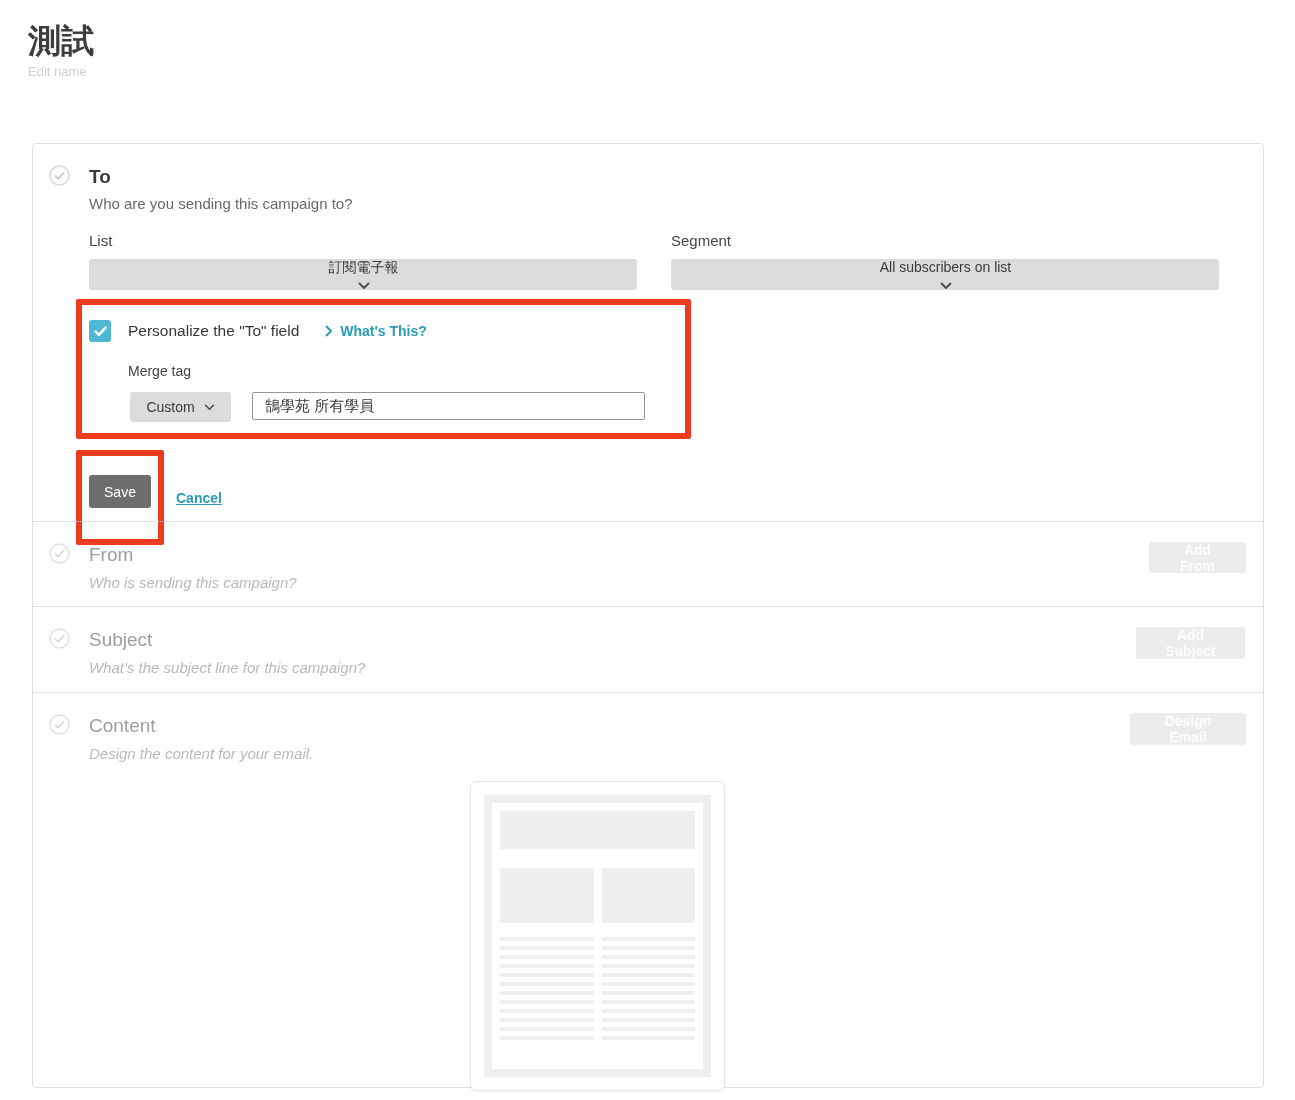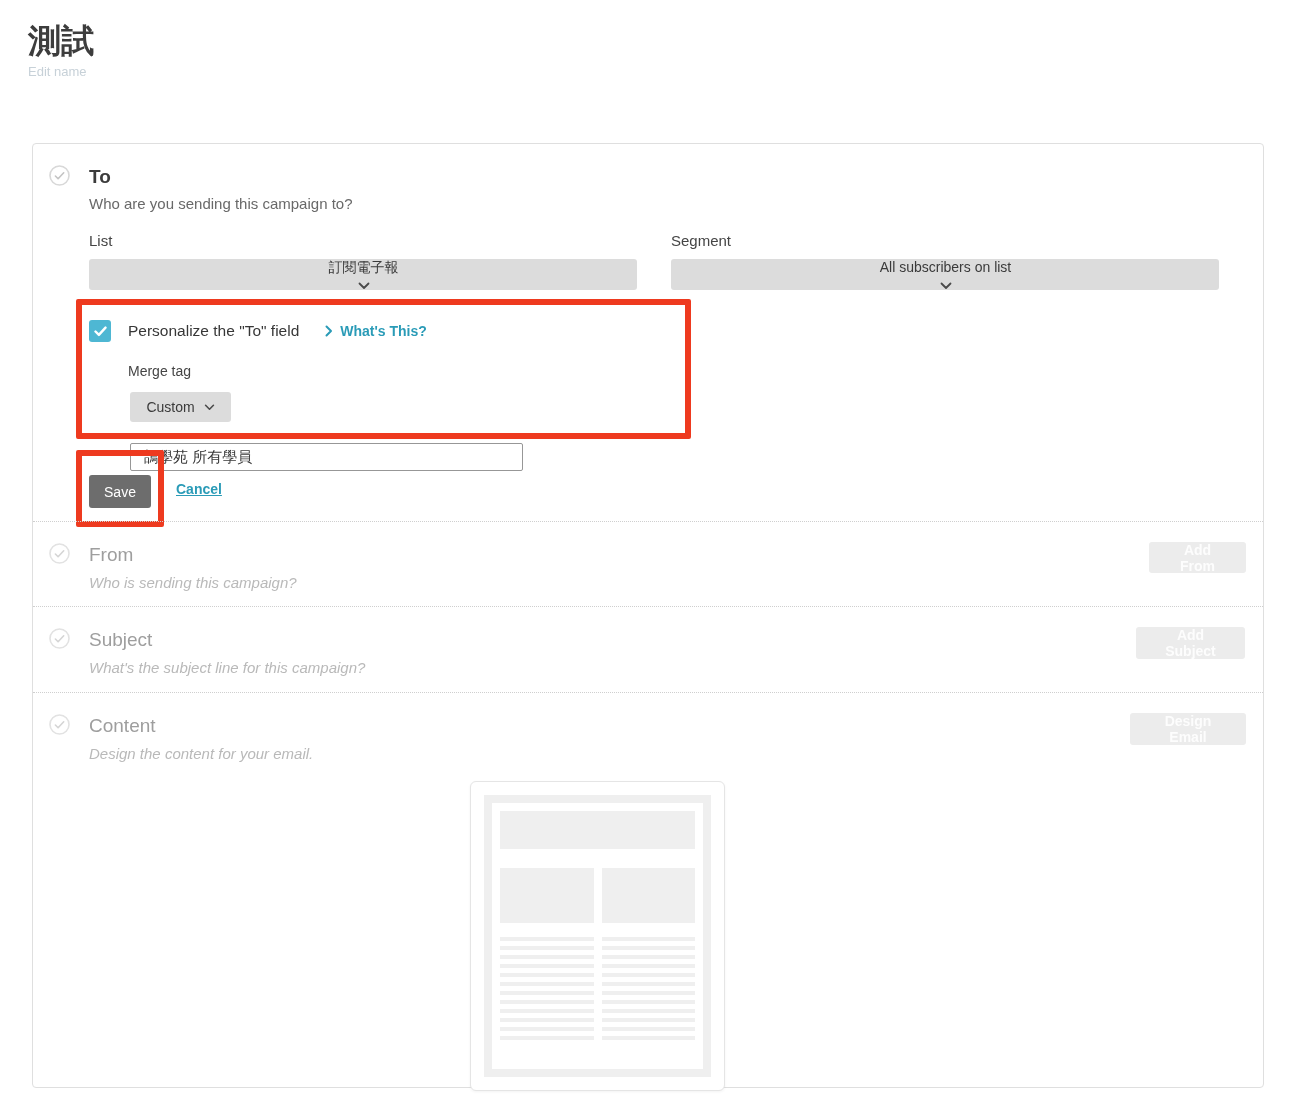--- a/index.html
+++ b/index.html
@@ -39,32 +39,32 @@
                         padding:9px 0 0 7px; }
 
   .checkbox-row { display:flex; align-items:center; margin-top:6px; }
   .checkbox { width:22px; height:22px; background:var(--accent-teal,#4eb7d3); border-radius:3px;
               display:flex; align-items:center; justify-content:center; cursor:pointer; flex:0 0 auto; }
   .personalize-label { margin-left:17px; font-size:15.5px; font-weight:500; color:#373737; }
   .whats-this { margin-left:26px; display:flex; align-items:center; gap:7px; cursor:pointer; text-decoration:none; }
   .whats-this span { font-size:14px; font-weight:700; color:var(--link-teal,#2a9bb7); }
 
   .merge-tag-label { margin:21px 0 0 39px; font-size:14px; color:#454545; }
-  .merge-row { margin:13px 0 0 41px; display:flex; gap:21px; align-items:flex-start;flex-direction:column; }
+  .merge-row { margin:13px 0 0 41px; display:flex; gap:21px; align-items:flex-start; }
   .custom-btn { width:101px; height:30px; background:#dcdcdc; border:none; border-radius:3px;
                 display:flex; align-items:center; justify-content:center; gap:9px;
                 font-size:14px; color:#3a3a3a; cursor:pointer;
                 font-family:"Liberation Sans","DejaVu Sans",sans-serif; }
   .merge-input { width:393px; height:28px; border:1px solid #979797; border-radius:2px;
                  padding:0 12px; font-size:15px; color:#373737; outline:none;
                  font-family:"Liberation Sans","DejaVu Sans",sans-serif; }
 
   
   .save-row { margin-left:-13px; margin-top:11px; display:flex; align-items:center; }
-  .redbox-save { width:88px; height:77px; padding:19px 0 0 7px; }
+  .redbox-save { width:88px; height:95px; padding:19px 0 0 7px; }
   .save-btn { width:62px; height:33px; background:var(--save-gray,#6d6d6d); color:#fff; border:none;
               border-radius:3px; font-size:14px; cursor:pointer;
               font-family:"Liberation Sans","DejaVu Sans",sans-serif; }
   .cancel-link { margin-left:12px; font-size:14px; font-weight:600; color:var(--link-teal,#2a9bb7);
                  text-decoration:underline; cursor:pointer; }
 
   
   .locked { padding-top:20px; }
   .locked .step-heading { color:#9e9e9e; font-weight:500; }
   .locked-desc { margin-top:6px; font-size:15px; font-style:italic; color:#b9b9b9; line-height:20px; }

